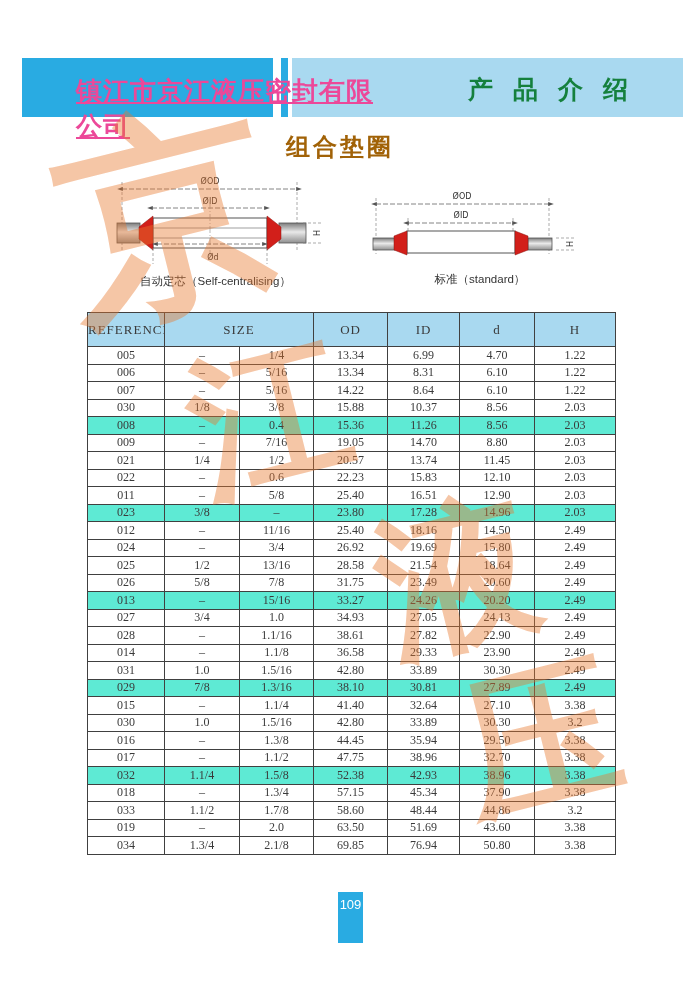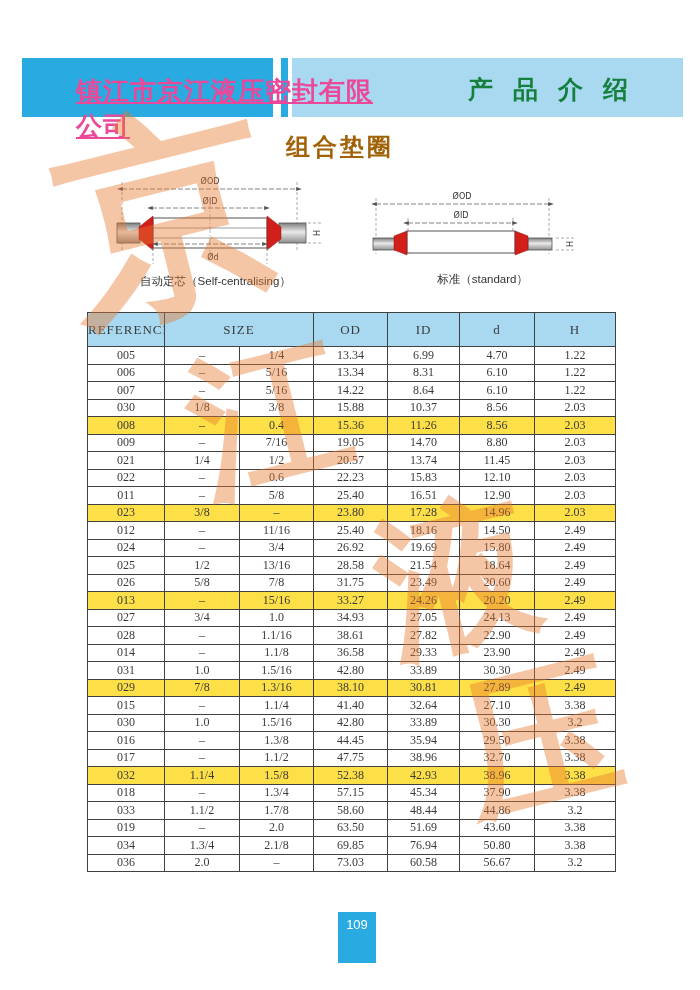--- a/index.html
+++ b/index.html
@@ -14,30 +14,30 @@
   .section-title{position:absolute;left:468px;top:73px;z-index:2;color:#15803d;
            font-weight:bold;font-size:25px;letter-spacing:20px;white-space:nowrap;}
   .page-title{position:absolute;left:240px;top:131px;width:200px;text-align:center;z-index:2;
            color:#a16207;font-weight:bold;font-size:24px;letter-spacing:3px;}
   
   .diag{position:absolute;z-index:2;}
   .diag-left{left:103px;top:168px;}
   .diag-right{left:363px;top:186px;}
   .caption{position:absolute;z-index:2;color:#333;font-size:11.5px;text-align:center;margin-top:12px;}
   .caption-left{left:108px;top:262px;width:215px;}
-  .caption-right{left:368px;top:260px;width:160px;text-align:right;}
+  .caption-right{left:400px;top:260px;width:160px;}
   
   .spec-table{position:absolute;left:87px;top:312px;z-index:3;border-collapse:collapse;table-layout:fixed;
       width:528px;font-family:"Liberation Serif",serif;color:#3a3a3a;}
   .spec-table th,.spec-table td{border:1px solid #404040;text-align:center;padding:0;overflow:hidden;white-space:nowrap;}
   .spec-table th{background:#a9d9f0;height:33px;font-size:13px;font-weight:normal;letter-spacing:1px;}
   .spec-table td{height:16.5px;font-size:12px;}
-  .spec-table tr.hl td{background:#fde047;margin-left:33px;}
-  
-  .page-num{position:absolute;left:338px;top:912px;width:38px;height:51px;background:#29abe2;z-index:2;
+  .spec-table tr.hl td{background:#5eead4;margin-left:33px;}
+  
+  .page-num{position:absolute;left:338px;top:892px;width:25px;height:51px;background:#29abe2;z-index:2;
       color:#ffffff;font-size:13px;text-align:center;padding-top:5px;box-sizing:border-box;}
   
   .wm{position:absolute;color:#e8782e;opacity:.42;font-weight:bold;transform:rotate(-14deg);
       z-index:6;pointer-events:none;line-height:1;font-family:"DejaVu Sans",sans-serif;}
   .wm-0{left:58px;top:108px;font-size:215px;}
   .wm-1{left:190px;top:338px;font-size:158px;}
   .wm-2{left:378px;top:498px;font-size:158px;}
   .wm-3{left:460px;top:660px;font-size:158px;}
   
   .dim{stroke:#666;stroke-width:0.8;fill:none;stroke-dasharray:5 2;}
@@ -408,29 +408,20 @@
         </tr>
         <tr>
           <td>034</td>
           <td>1.3/4</td>
           <td>2.1/8</td>
           <td>69.85</td>
           <td>76.94</td>
           <td>50.80</td>
           <td>3.38</td>
         </tr>
-        <tr>
-          <td>036</td>
-          <td>2.0</td>
-          <td>–</td>
-          <td>73.03</td>
-          <td>60.58</td>
-          <td>56.67</td>
-          <td>3.2</td>
-        </tr>
       </tbody>
   </table>
 
   <div class="page-num">109</div>
 
   <div id="wm-layer">
       <span class="wm wm-0">京</span>
       <span class="wm wm-1">江</span>
       <span class="wm wm-2">液</span>
       <span class="wm wm-3">压</span>

